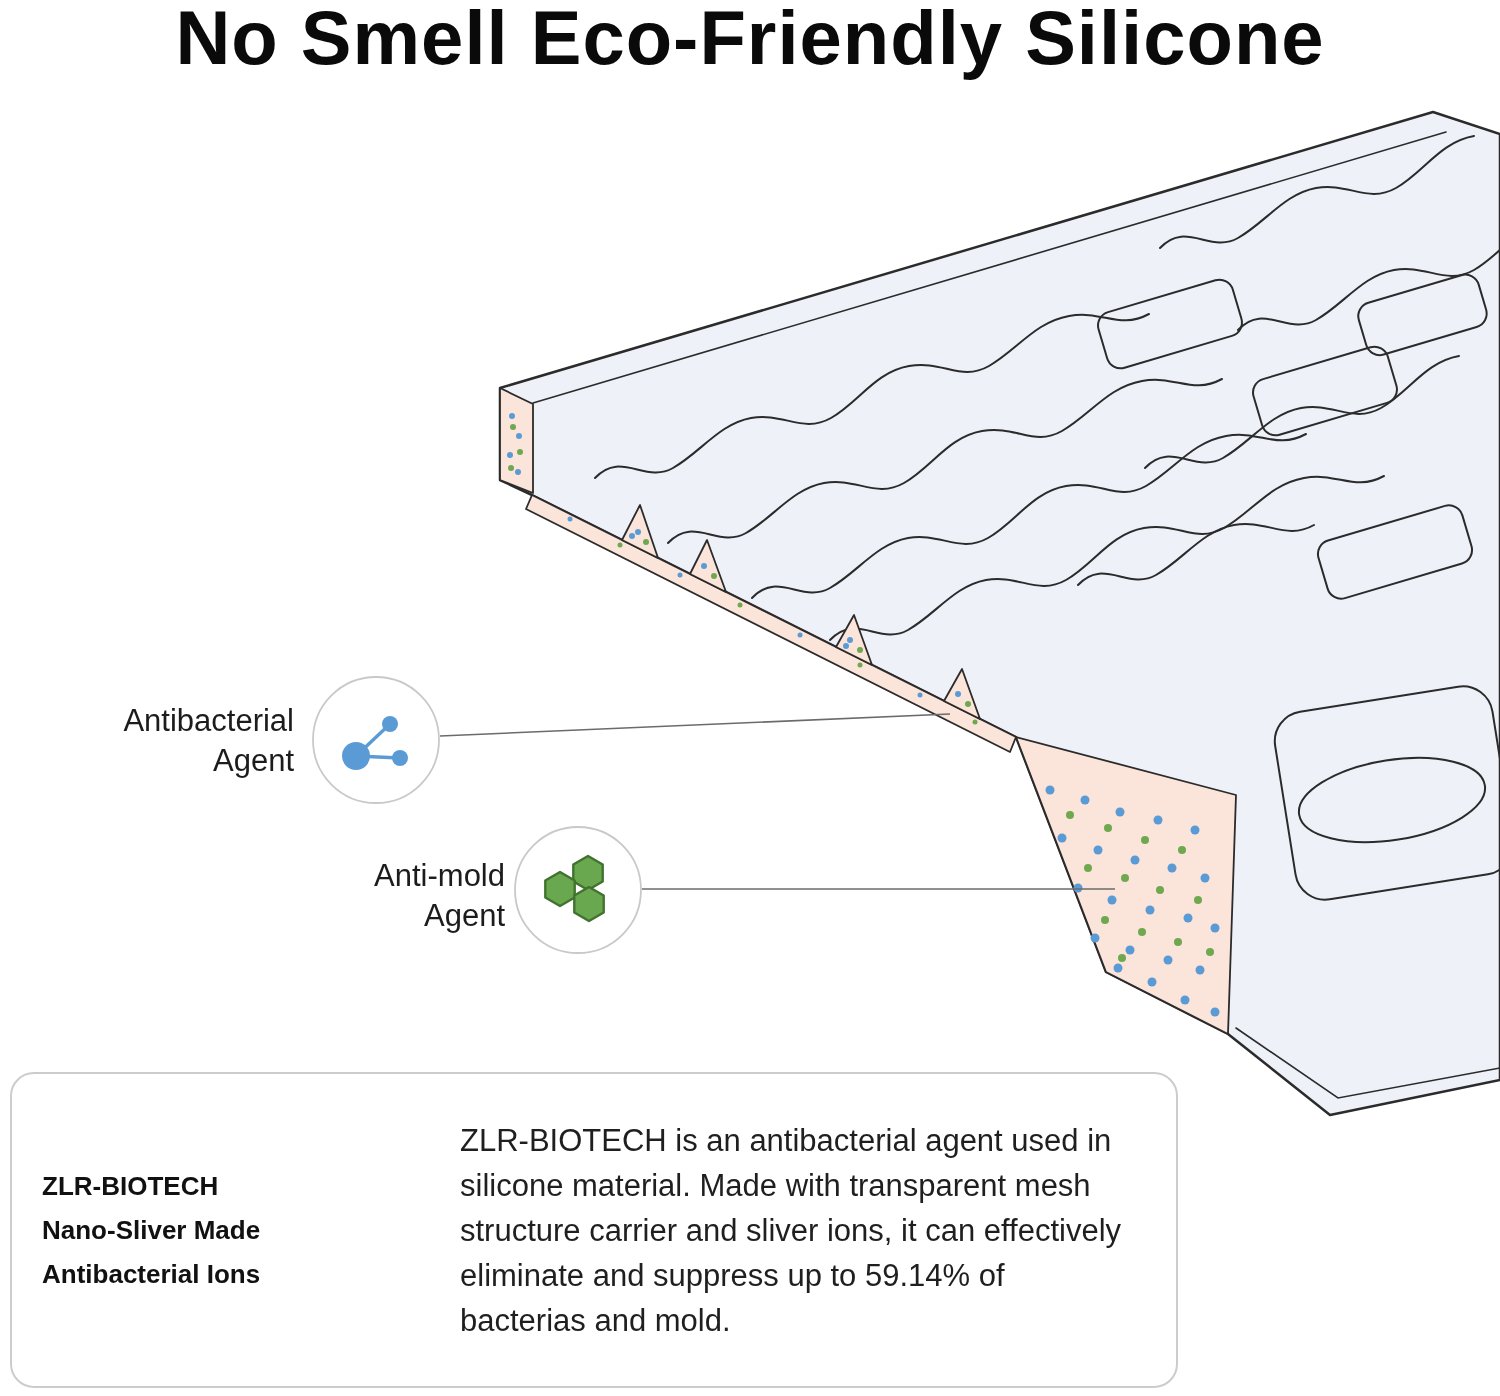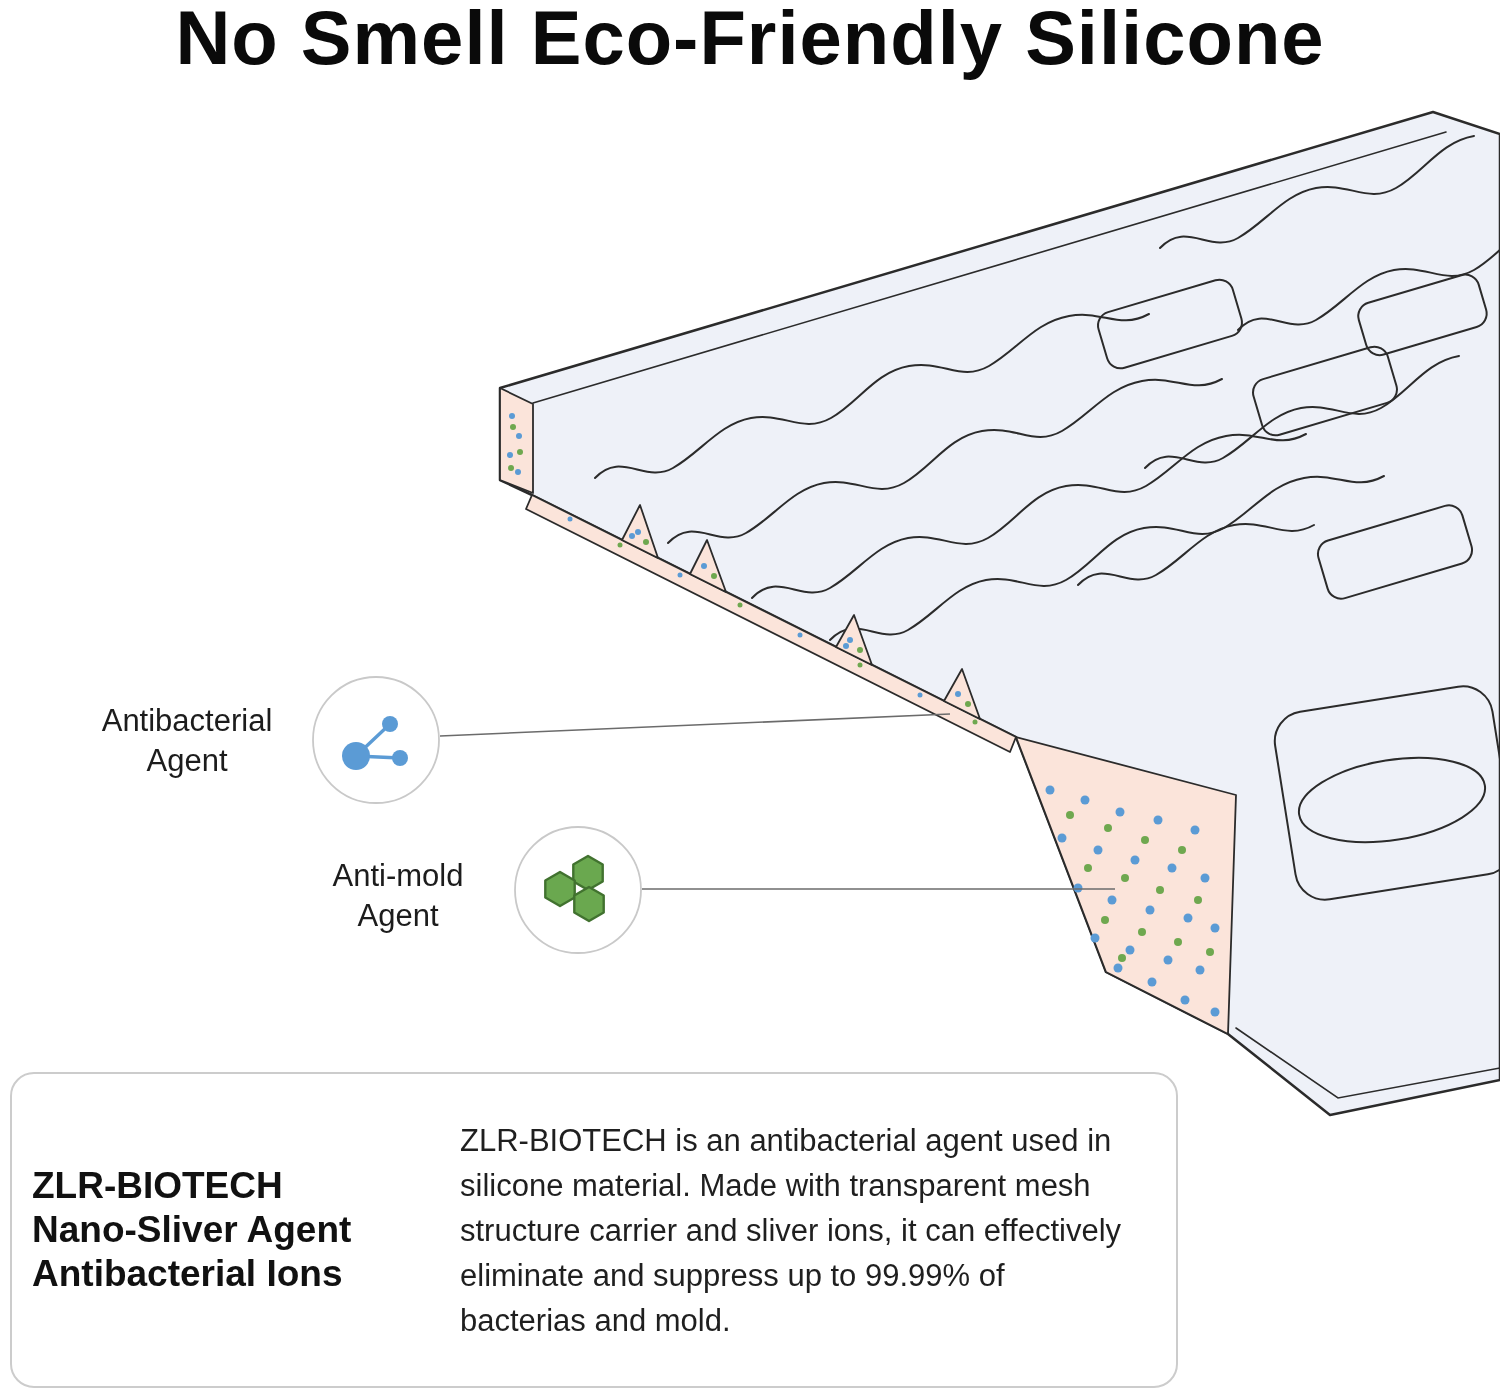--- a/index.html
+++ b/index.html
@@ -19,26 +19,26 @@
   .pink{fill:var(--cut-fill);stroke:var(--mat-outline);stroke-width:1.8;stroke-linejoin:round}
   .wave{fill:none;stroke:var(--mat-outline);stroke-width:2;stroke-linecap:round}
   .thin{fill:none;stroke:var(--mat-outline);stroke-width:1.6;stroke-linecap:round}
   .keyshape{fill:none;stroke:var(--mat-outline);stroke-width:2}
   .dot-b{fill:var(--dot-blue)} .dot-g{fill:var(--dot-green)}
   .callout-circle{fill:#ffffff;stroke:var(--callout-stroke);stroke-width:1.8}
   .connector{stroke:#6b6b6b;stroke-width:1.6}
   .bond{stroke:var(--molecule-blue);stroke-width:3.4;stroke-linecap:round}
   .node{fill:var(--molecule-blue)}
   .hex{fill:var(--hex-green);stroke:var(--hex-green-dark);stroke-width:2.4;stroke-linejoin:round}
-  .callout-label{position:absolute;text-align:center;font-size:31px;line-height:40px;color:#1c1c1c}
+  .callout-label{position:absolute;text-align:right;font-size:31px;line-height:40px;color:#1c1c1c}
   .callout-label span{display:block}
   .info-box{position:absolute;left:10px;top:1072px;width:1168px;height:316px;
        background:#fff;border:2px solid var(--box-border);border-radius:24px;
        display:flex;align-items:center}
-  .info-heading{width:448px;padding-left:20px;font-size:37px;font-weight:bold;
+  .info-heading{width:448px;padding-left:30px;font-size:26px;font-weight:bold;
        line-height:44px;color:#111}
   .info-body{flex:1;padding-right:42px;font-size:31px;line-height:45px;color:#1f1f1f}
 </style>
 </head>
 <body>
 
 <div class="stage">
 
   <div class="page-title">No Smell Eco-Friendly Silicone</div>
 
@@ -175,19 +175,19 @@
     <span>Agent</span>
   </div>
   <div class="callout-label" style="left:291px;top:856px;width:214px">
     <span>Anti-mold</span>
     <span>Agent</span>
   </div>
 
   <div class="info-box">
     <div class="info-heading">
       <div>ZLR-BIOTECH</div>
-      <div>Nano-Sliver Agent</div>
+      <div>Nano-Sliver Made</div>
       <div>Antibacterial Ions</div>
     </div>
-    <div class="info-body">ZLR-BIOTECH is an antibacterial agent used in silicone material. Made with transparent mesh structure carrier and sliver ions, it can effectively eliminate and suppress up to 99.99% of bacterias and mold.</div>
+    <div class="info-body">ZLR-BIOTECH is an antibacterial agent used in silicone material. Made with transparent mesh structure carrier and sliver ions, it can effectively eliminate and suppress up to 59.14% of bacterias and mold.</div>
   </div>
 
 </div>
 
 </body></html>

